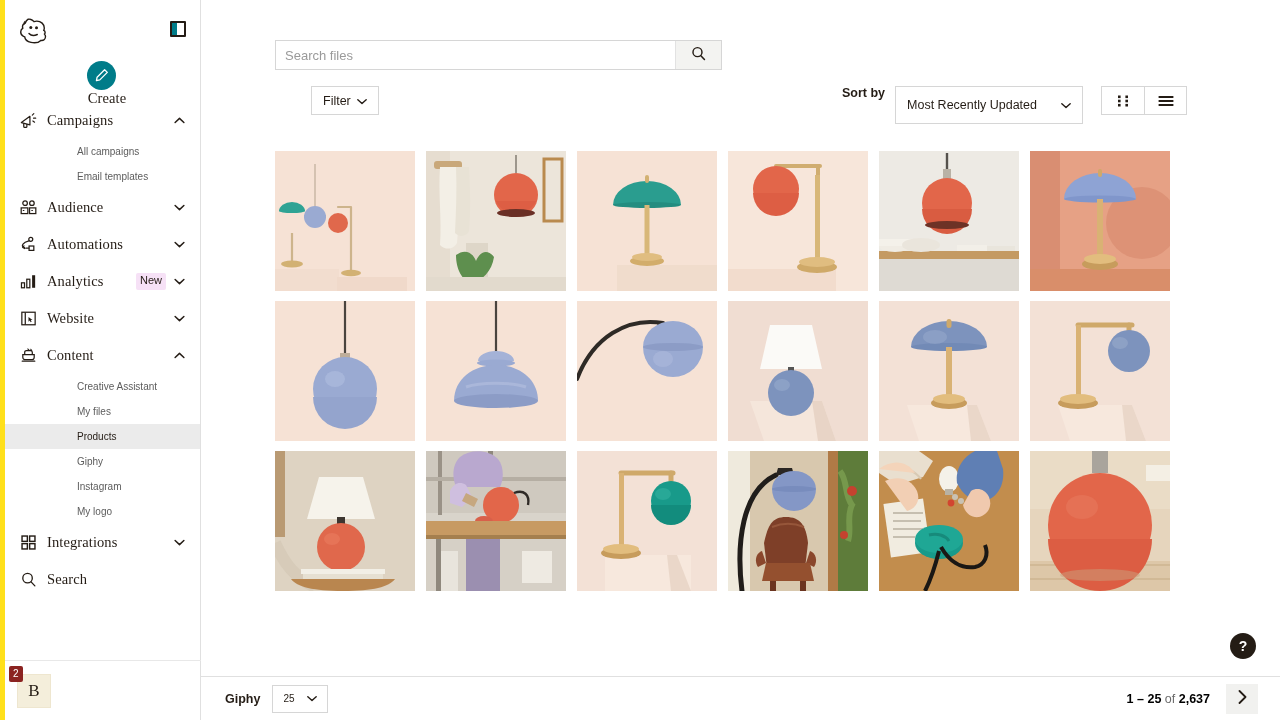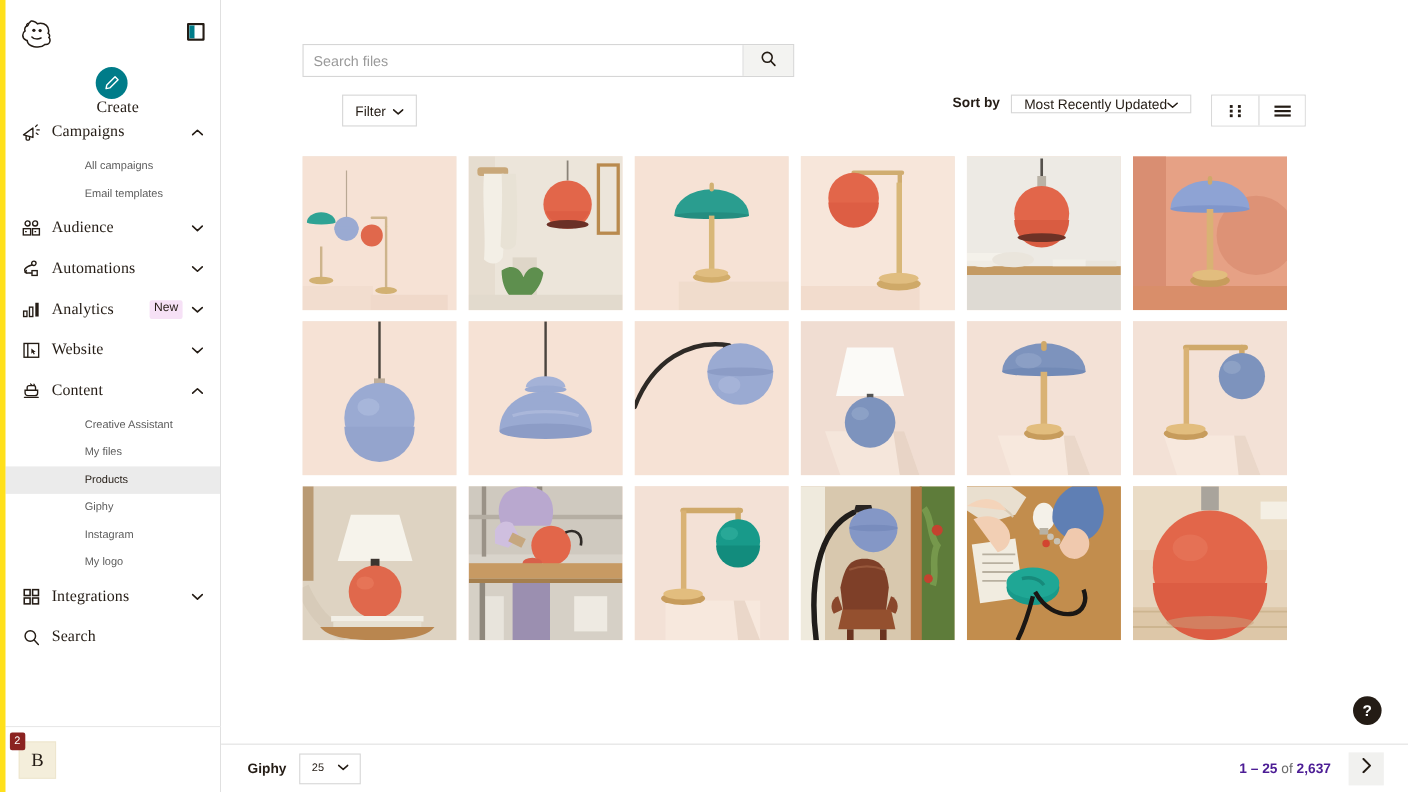--- a/index.html
+++ b/index.html
@@ -168,22 +168,22 @@
     font-family: "Liberation Sans", sans-serif;
     color: #241c15;
   }
   .spacer { flex: 1; }
   .sortby-label {
     font-size: 12.5px; font-weight: bold;
     margin-right: 10px; color: #241c15;
     font-family: "Liberation Sans", sans-serif;
   }
   .sort-select {
-    height: 17px; border: 1px solid #d6d6d6; background: #fff;
-    display: flex; align-items: center; gap: 0;
+    height: 38px; border: 1px solid #d6d6d6; background: #fff;
+    display: flex; align-items: center; gap: 24px;
     padding: 0 11px; font-size: 12.5px; cursor: pointer;
     font-family: "Liberation Sans", sans-serif;
   }
   .view-toggle {
     margin-left: 18px; display: flex;
     border: 1px solid #d6d6d6; height: 29px;
   }
   .vt-btn {
     width: 42px; display: flex; align-items: center; justify-content: center;
     background: #fff; cursor: pointer;
@@ -233,21 +233,21 @@
     display: flex; align-items: center; gap: 12px;
     padding: 0 10px; font-size: 10px; cursor: pointer;
     font-family: "Liberation Sans", sans-serif;
     justify-content: space-between;
   }
   .pager { margin-left: auto; display: flex; align-items: center; }
   .pager-text {
     font-size: 12.5px; margin-right: 16px; color: #6b6b6b;
     font-family: "Liberation Sans", sans-serif;
   }
-  .pager-text b { color: #4c1d95; }
+  .pager-text b { color: #000000; }
   .pager-next {
     width: 32px; height: 30px; background: #f1f1ef;
     display: flex; align-items: center; justify-content: center;
     cursor: pointer;
   }
 </style>
 </head>
 <body>
 
 <div id="app">

